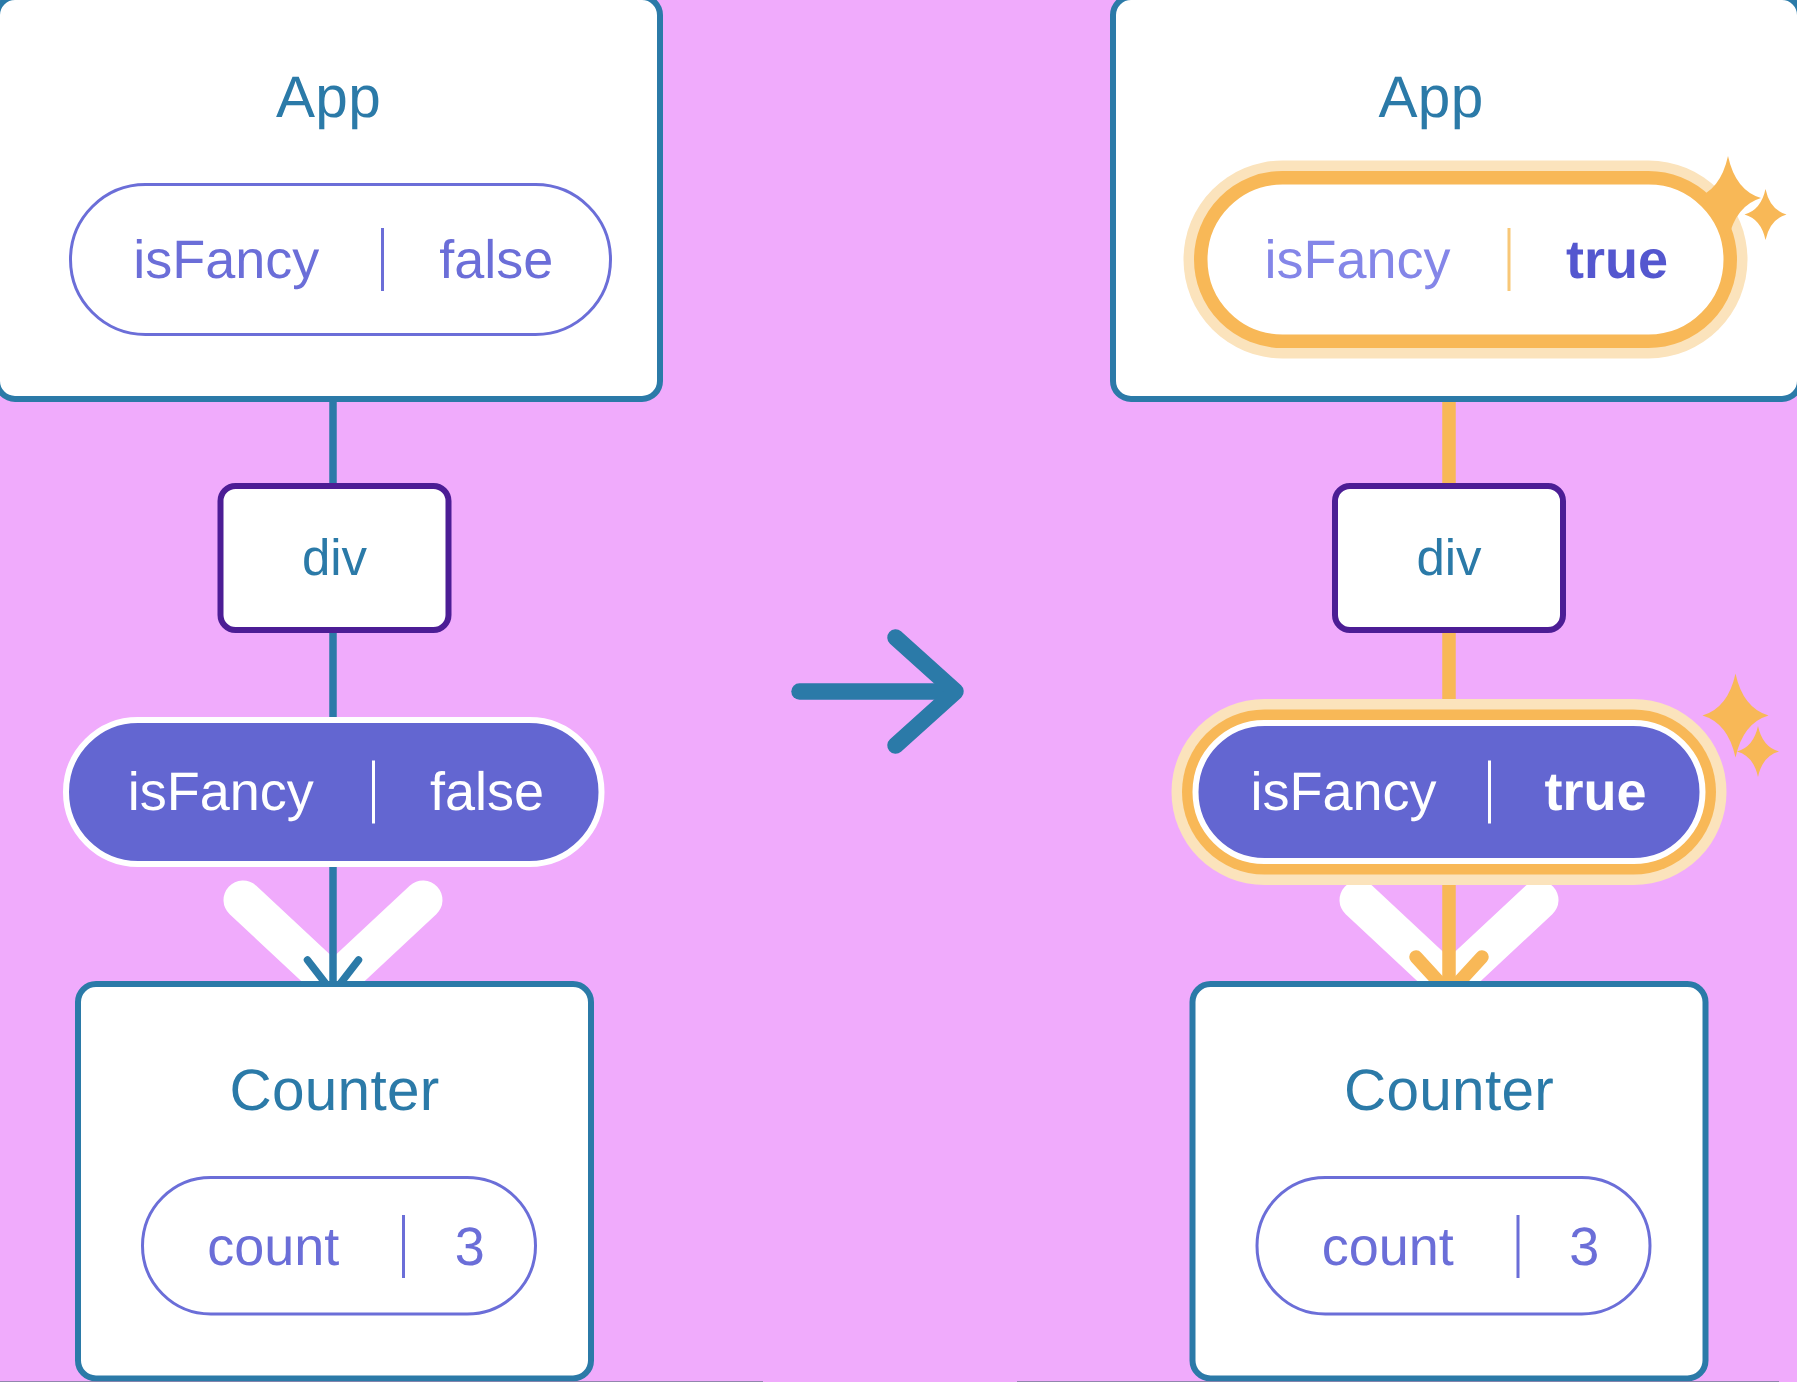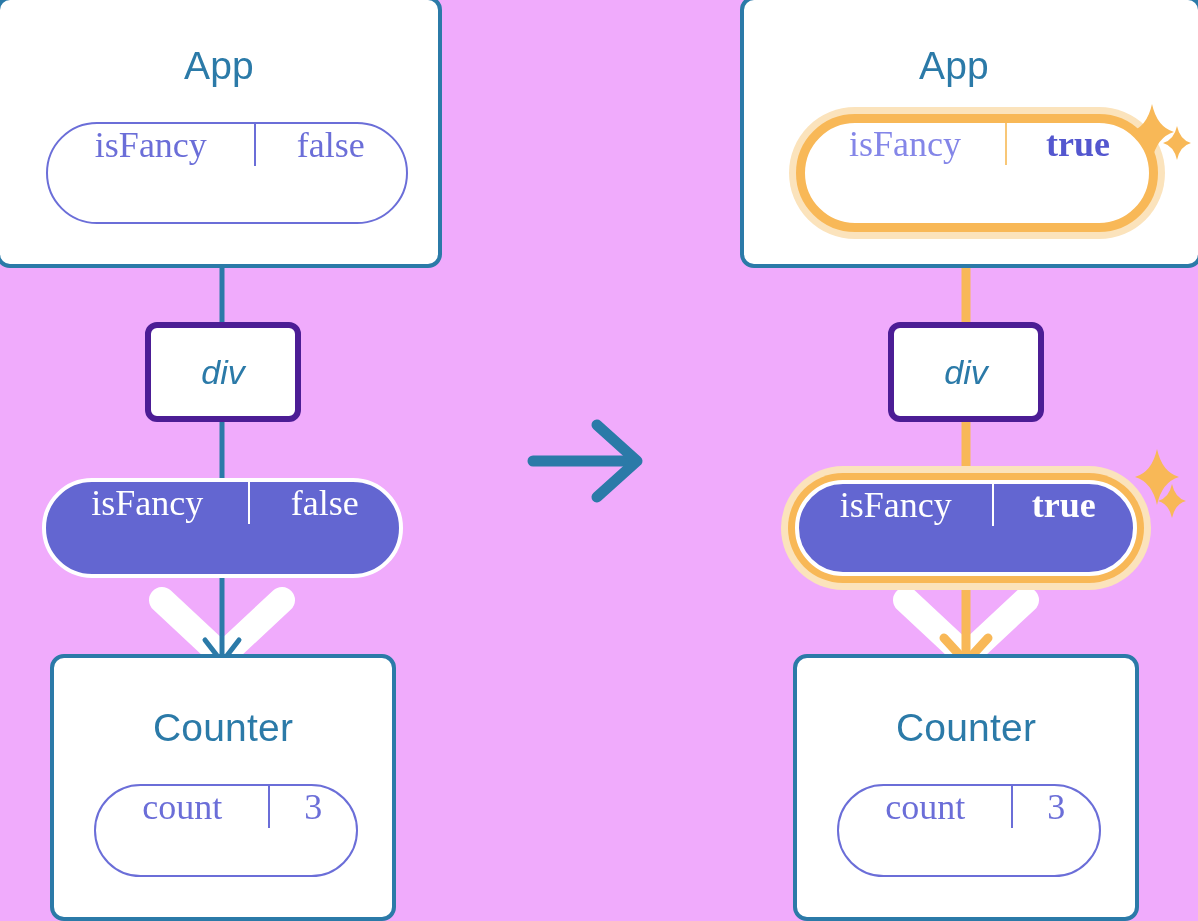--- a/index.html
+++ b/index.html
@@ -46,39 +46,37 @@
     text-align: center;
     color: #2b7aa8;
     font-size: 39px;
     font-weight: 400;
     letter-spacing: 0.2px;
     white-space: nowrap;
   }
   .divbox {
     position: absolute;
     background: #ffffff;
-    border: 6px solid #4c1d95;
+    border: 4px solid #4c1d95;
     border-radius: 12px;
     box-sizing: border-box;
     display: flex;
     align-items: center;
     justify-content: center;
     color: #2b7aa8;
     font-size: 34px;
-    font-style: italic;
   }
   
   .pill {
     position: absolute;
     display: flex;
-    align-items: flex-start;
+    align-items: center;
     box-sizing: border-box;
     border-radius: 999px;
     overflow: hidden;
-    font-family: Liberation Serif, serif;
   }
   .pill .cell {
     display: flex;
     align-items: center;
     justify-content: center;
     box-sizing: border-box;
     white-space: nowrap;
   }
   
   .pill-outline {

